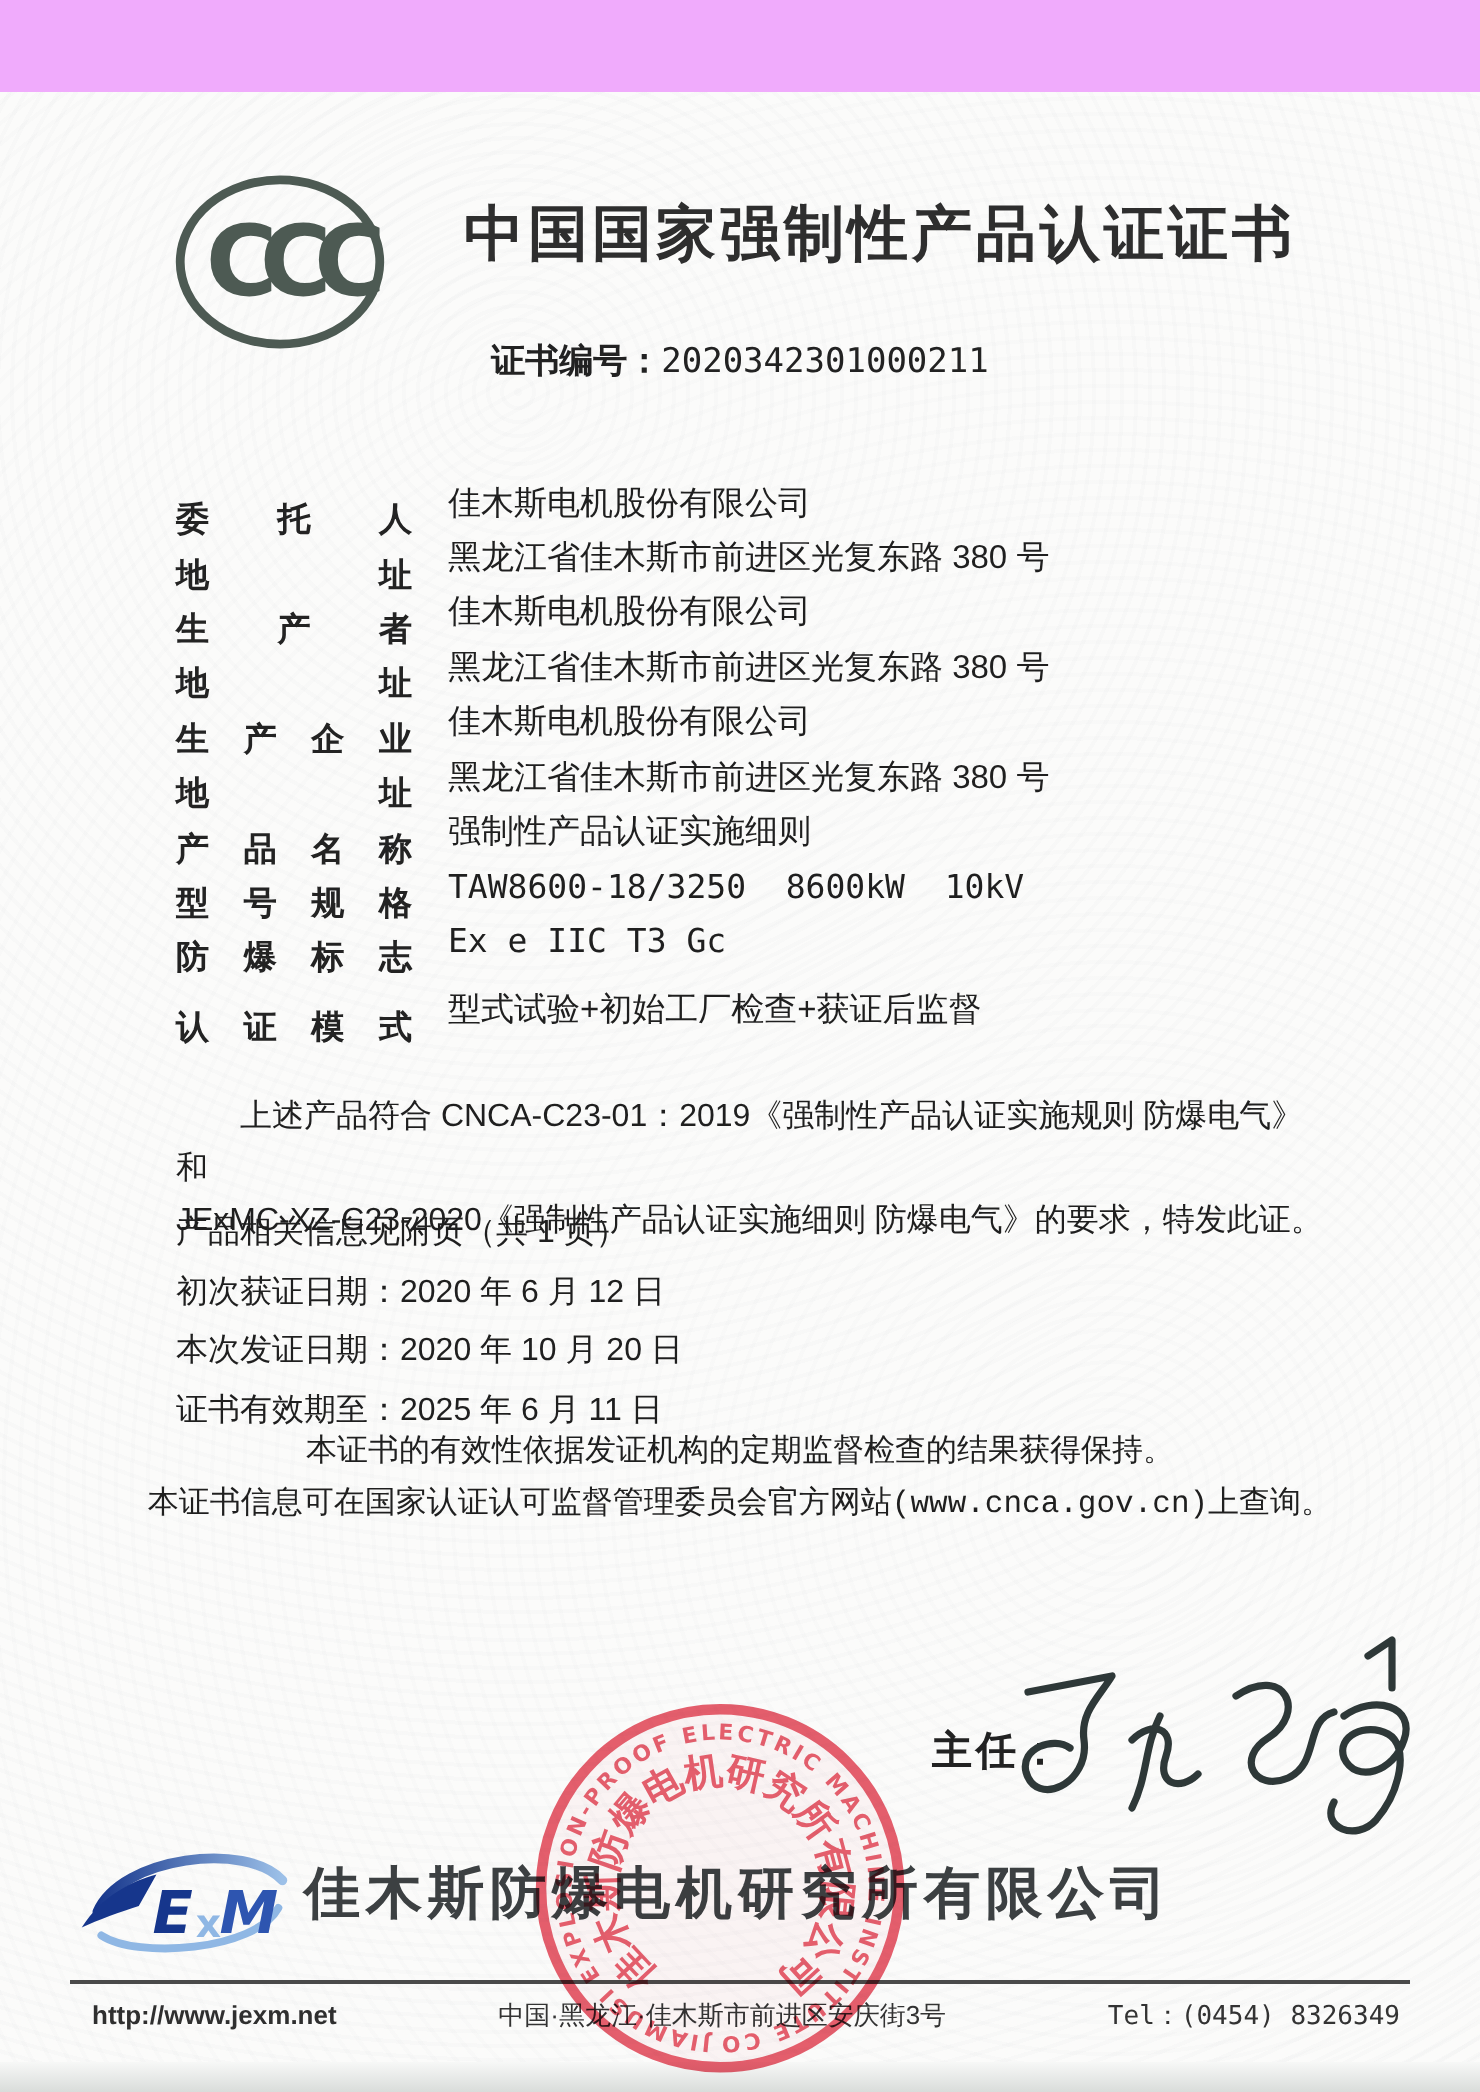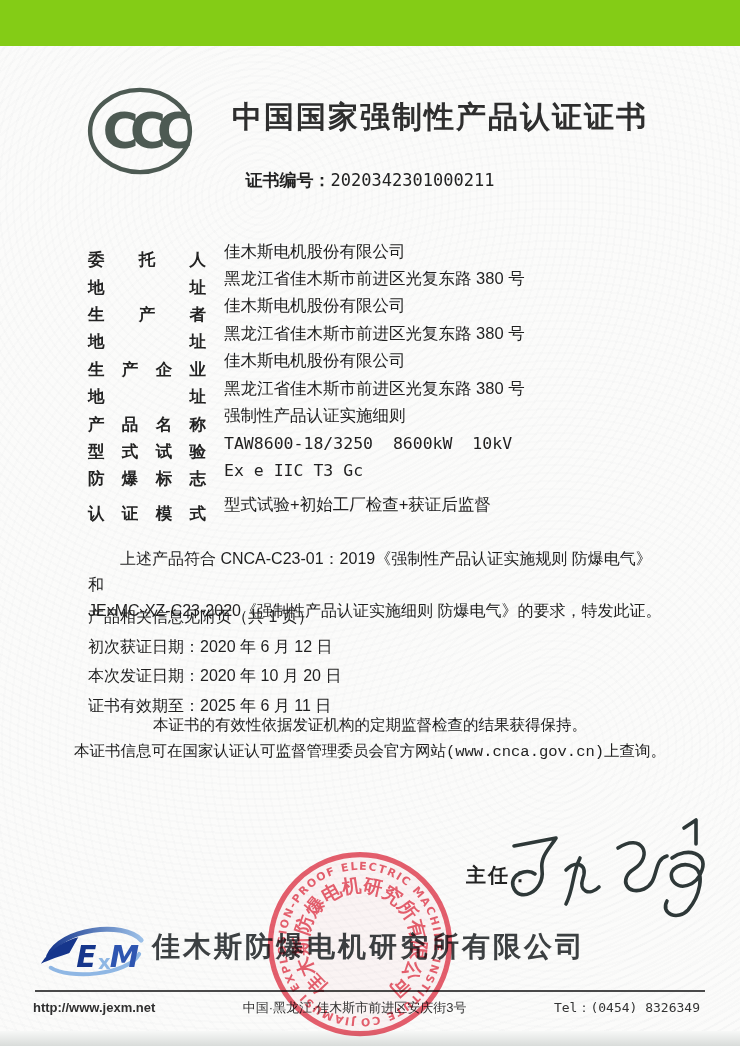--- a/index.html
+++ b/index.html
@@ -1,16 +1,16 @@
 <!DOCTYPE html>
 <html><head>
 <meta charset="utf-8">
 <style>
   html,body{margin:0;padding:0;background:#ffffff;}
-  .page{position:relative;width:740px;height:1046px;margin:0 auto;background:#84cc16;overflow:hidden;
+  .page{position:relative;width:740px;height:1046px;margin:0 auto;background:#f0abfc;overflow:hidden;
         font-family:"Liberation Sans","DejaVu Sans",sans-serif;color:#2b2b2b;}
   .paper{position:absolute;left:0;top:46px;right:0;bottom:0;background:#fbfbfa;
          background-image:repeating-radial-gradient(circle at 35% 15%, rgba(110,120,135,0.022) 0 2px, transparent 2px 7px),
                           repeating-radial-gradient(circle at 75% 70%, rgba(110,120,135,0.018) 0 2px, transparent 2px 8px);}
   .ccc-logo{position:absolute;left:86px;top:86px;width:108px;height:90px;}
   .title{position:absolute;left:200px;top:97px;width:480px;text-align:center;
          font-size:30px;font-weight:700;letter-spacing:2px;color:#2e2e2e;
          font-family:"Liberation Sans","DejaVu Sans",sans-serif;}
   .certno{position:absolute;left:0;top:169px;width:740px;text-align:center;font-size:17px;color:#222;}
   .certno .lab{font-weight:700;}
@@ -24,21 +24,21 @@
   .statement .indent{text-indent:2em;}
   .infoblock{position:absolute;left:88px;top:602px;font-size:16px;line-height:29.5px;color:#1f1f1f;}
   .notes{position:absolute;left:0;top:714px;width:740px;text-align:center;font-size:15.5px;line-height:25.5px;color:#1f1f1f;font-family:Liberation Mono, monospace;}
   .director{position:absolute;left:466px;top:862px;font-size:20px;font-weight:600;letter-spacing:2px;color:#222;}
   .signature-svg{position:absolute;left:500px;top:816px;width:228px;height:114px;}
   .stamp{position:absolute;left:250px;top:846px;width:222px;height:200px;opacity:.88;mix-blend-mode:multiply;z-index:5;}
   .org-logo{position:absolute;left:33px;top:918px;width:118px;height:64px;}
   .org-name{position:absolute;left:152px;top:928px;font-size:28px;font-weight:600;letter-spacing:3px;color:#3c4042;}
   .rule{position:absolute;left:35px;top:990px;width:670px;border-top:2px solid #4a4a4a;}
   .footer-line{position:absolute;left:0;top:999px;width:740px;box-sizing:border-box;
-               display:flex;justify-content:space-between;align-items:baseline;padding:0 40px 0 33px;font-size:13px;color:#333;}
+               display:flex;justify-content:space-between;align-items:baseline;padding:0 40px 0 46px;font-size:13px;color:#333;}
   .footer-line .site{font-weight:700;color:#2f2f2f;}
   .footer-line .addr{font-size:13px;}
   .bottom-strip{position:absolute;left:0;top:1031px;width:740px;height:15px;
                 background:linear-gradient(#f7f8f7,#d9dcda);}
 </style>
 </head>
 <body>
 
 <div class="page">
   <div class="paper"></div>
@@ -77,21 +77,21 @@
     </div>
     <div class="frow">
       <span class="flab">地址</span>
       <span class="fval">黑龙江省佳木斯市前进区光复东路 380 号</span>
     </div>
     <div class="frow">
       <span class="flab">产品名称</span>
       <span class="fval">强制性产品认证实施细则</span>
     </div>
     <div class="frow">
-      <span class="flab">型式试验</span>
+      <span class="flab">型号规格</span>
       <span class="fval mono">TAW8600-18/3250  8600kW  10kV</span>
     </div>
     <div class="frow">
       <span class="flab">防爆标志</span>
       <span class="fval mono">Ex e IIC T3 Gc</span>
     </div>
     <div class="frow gap">
       <span class="flab">认证模式</span>
       <span class="fval">型式试验+初始工厂检查+获证后监督</span>
     </div>

